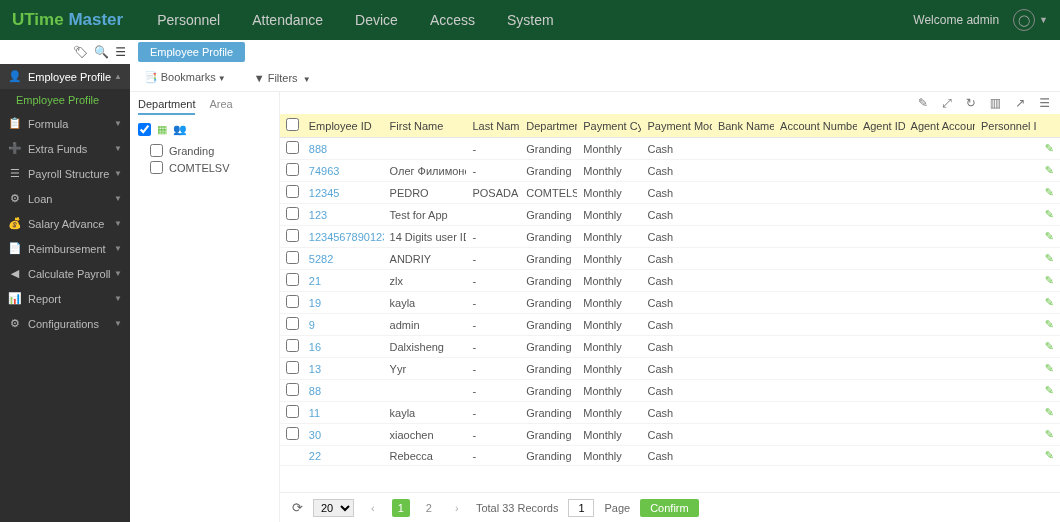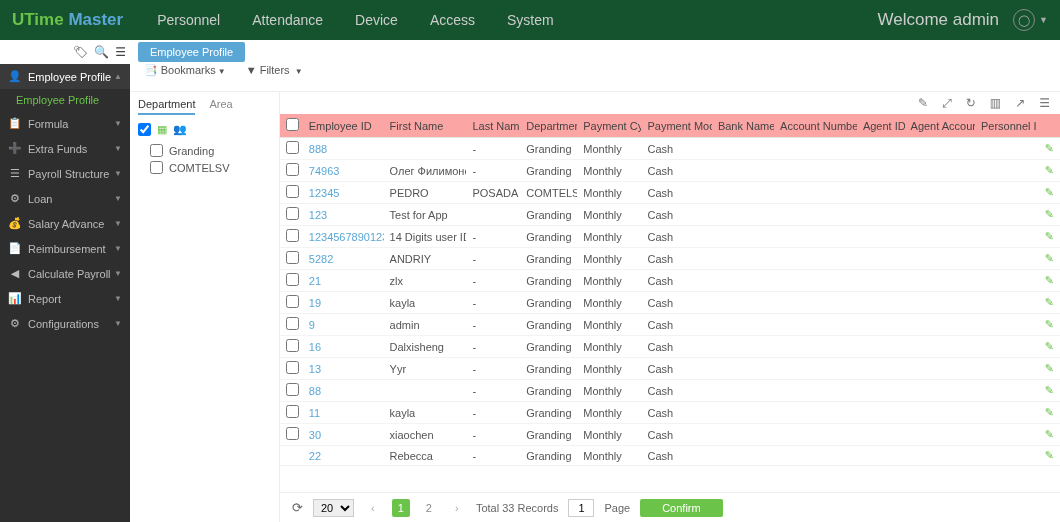--- a/index.html
+++ b/index.html
@@ -8,77 +8,77 @@
 
 .topbar { height: 40px; background: #14532d; color: #ddd; display: flex; align-items: center; padding: 0 12px; }
 .logo { font-weight: bold; font-size: 17px; margin-right: 18px; }
 .logo .u { color: #6bc349; }
 .logo .m { color: #5aa7d6; }
 .nav { display: flex; height: 100%; }
 .nav-item { padding: 0 16px; display: flex; align-items: center; color: #ccc; cursor: pointer; position: relative; font-size: 14px; }
 .nav-item.active { color: #fff; }
 .nav-item.active::after { content: ""; position: absolute; bottom: -1px; left: 50%; margin-left: -6px; border: 6px solid transparent; border-bottom-color: #5aa7d6; }
 .spacer { flex: 1; }
-.welcome { color: #ccc; font-size: 17px; margin-right: 14px; }
+.welcome { color: #ccc; font-size: 12px; margin-right: 14px; }
 .avatar { width: 22px; height: 22px; border: 1px solid #888; border-radius: 50%; display: flex; align-items: center; justify-content: center; color: #aaa; font-size: 11px; margin-right: 4px; }
 .caret { color: #aaa; font-size: 9px; }
 
 
 .strip { position: absolute; top: 40px; left: 0; width: 130px; height: 24px; background: #fff; display: flex; align-items: center; justify-content: flex-end; padding-right: 4px; gap: 6px; color: #444; }
 .strip span { font-size: 12px; cursor: pointer; }
 
 
 .sidebar { position: absolute; top: 64px; left: 0; width: 130px; bottom: 0; background: #2e2e2e; color: #bbb; }
 .side-item { height: 25px; display: flex; align-items: center; padding: 0 8px; cursor: pointer; font-size: 11px; position: relative; }
 .side-item .icon { width: 14px; text-align: center; margin-right: 6px; font-size: 11px; }
 .side-item.active { background: #3a3a3a; color: #fff; }
 .side-item .chev { position: absolute; right: 8px; font-size: 8px; color: #888; }
 .side-sub { padding-left: 16px; height: 22px; display: flex; align-items: center; color: #6bc349; font-size: 11px; cursor: pointer; }
 
 
 .main { position: absolute; top: 40px; left: 130px; right: 0; bottom: 0; display: flex; flex-direction: column; }
 .tabbar { height: 24px; display: flex; align-items: center; padding-left: 8px; background: #fff; }
 .tab { background: #5aa7d6; color: #fff; padding: 4px 12px; font-size: 11px; border-radius: 2px; }
-.toolbar { height: 28px; display: flex; padding: 0 14px; gap: 20px; border-bottom: 1px solid #eee; }
+.toolbar { height: 28px; display: flex; align-items: center; padding: 0 14px; gap: 28px; border-bottom: 1px solid #eee; }
 .toolbar-btn { font-size: 11px; color: #555; cursor: pointer; }
 .toolbar-btn .sm-caret { font-size: 8px; margin-left: 2px; }
 
 .content { flex: 1; display: flex; overflow: hidden; }
 
 
 .tree-panel { width: 150px; border-right: 1px solid #eee; padding: 6px 8px; }
 .tree-tabs { display: flex; gap: 14px; font-size: 11px; margin-bottom: 8px; }
 .tree-tab { color: #888; cursor: pointer; padding-bottom: 3px; }
 .tree-tab.active { color: #333; border-bottom: 2px solid #5aa7d6; }
 .tree-ctrls { display: flex; gap: 6px; font-size: 11px; margin-bottom: 6px; align-items: center; }
 .tree-ctrls input { margin: 0; }
 .tree-node { display: flex; align-items: center; gap: 6px; font-size: 11px; color: #555; padding: 2px 0 2px 12px; }
 
 
 .table-panel { flex: 1; display: flex; flex-direction: column; }
 .table-actions { height: 22px; display: flex; align-items: center; justify-content: flex-end; padding: 0 10px; gap: 14px; color: #777; }
 .table-actions span { cursor: pointer; font-size: 12px; }
 .table-wrap { flex: 1; overflow: auto; }
 table { width: 100%; border-collapse: collapse; font-size: 11px; table-layout: fixed; }
-th { text-align: left; padding: 4px 6px; color: #444; font-weight: normal; border-bottom: 1px solid #e5e5e5; background: #fca5a5; white-space: nowrap; overflow: hidden; }
+th { text-align: left; padding: 4px 6px; color: #444; font-weight: normal; border-bottom: 1px solid #e5e5e5; background: #fef9c3; white-space: nowrap; overflow: hidden; }
 td { padding: 3px 6px; border-bottom: 1px solid #f3f3f3; color: #555; white-space: nowrap; overflow: hidden; }
 td.link { color: #5aa7d6; cursor: pointer; }
 td.edit { text-align: right; color: #6bc349; cursor: pointer; font-size: 11px; }
 th:first-child, td:first-child { width: 22px; text-align: center; }
 th:last-child { width: 22px; }
 
 
 .pager { height: 30px; border-top: 1px solid #eee; display: flex; align-items: center; padding: 0 12px; gap: 10px; font-size: 11px; color: #666; }
 .pager .refresh { cursor: pointer; font-size: 13px; }
 .pager select { font-size: 11px; padding: 1px 3px; border: 1px solid #ccc; }
 .pager .pgbtn { width: 18px; height: 18px; display: flex; align-items: center; justify-content: center; cursor: pointer; border-radius: 2px; color: #888; }
 .pager .pgbtn.active { background: #6bc349; color: #fff; }
 .pager .pgbtn.nav { color: #aaa; }
 .pager input { width: 26px; text-align: center; font-size: 11px; padding: 2px; border: 1px solid #ccc; }
-.pager .confirm { background: #6bc349; color: #fff; padding: 3px 22px; border-radius: 2px; cursor: pointer; }
+.pager .confirm { background: #6bc349; color: #fff; padding: 3px 10px; border-radius: 2px; cursor: pointer; }
 </style>
 </head>
 <body>
 
 <div class="topbar">
   <div class="logo">
     <span class="u">UTime</span><span class="m"> Master</span>
   </div>
   <div class="nav" id="nav">
       <div class="nav-item">Personnel</div>

